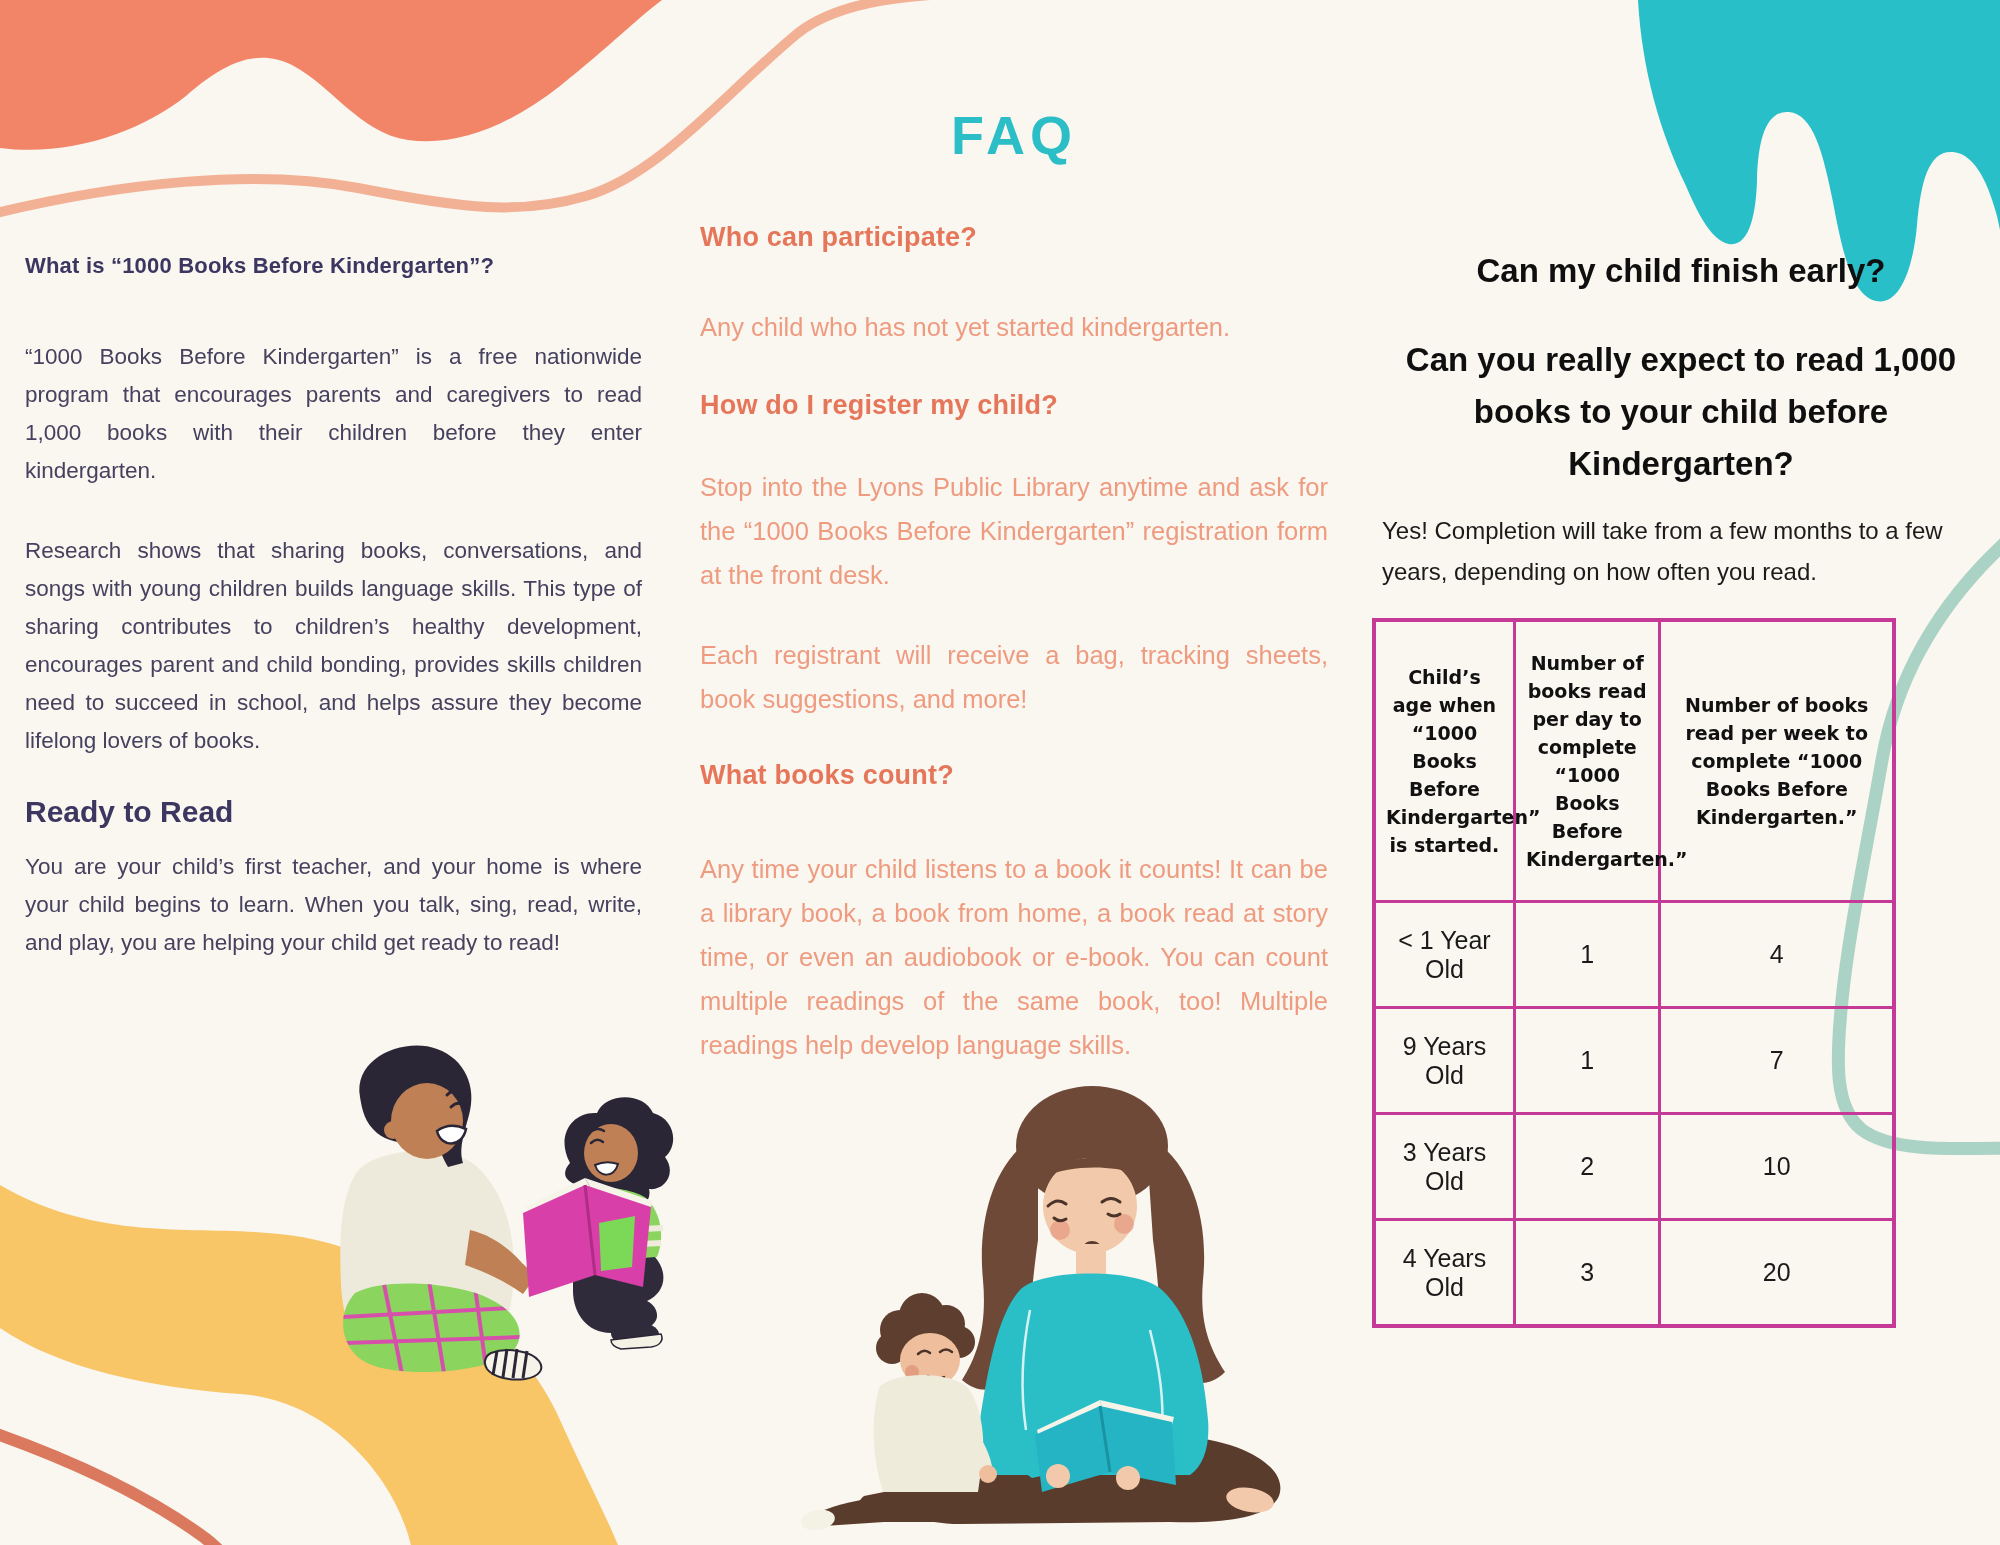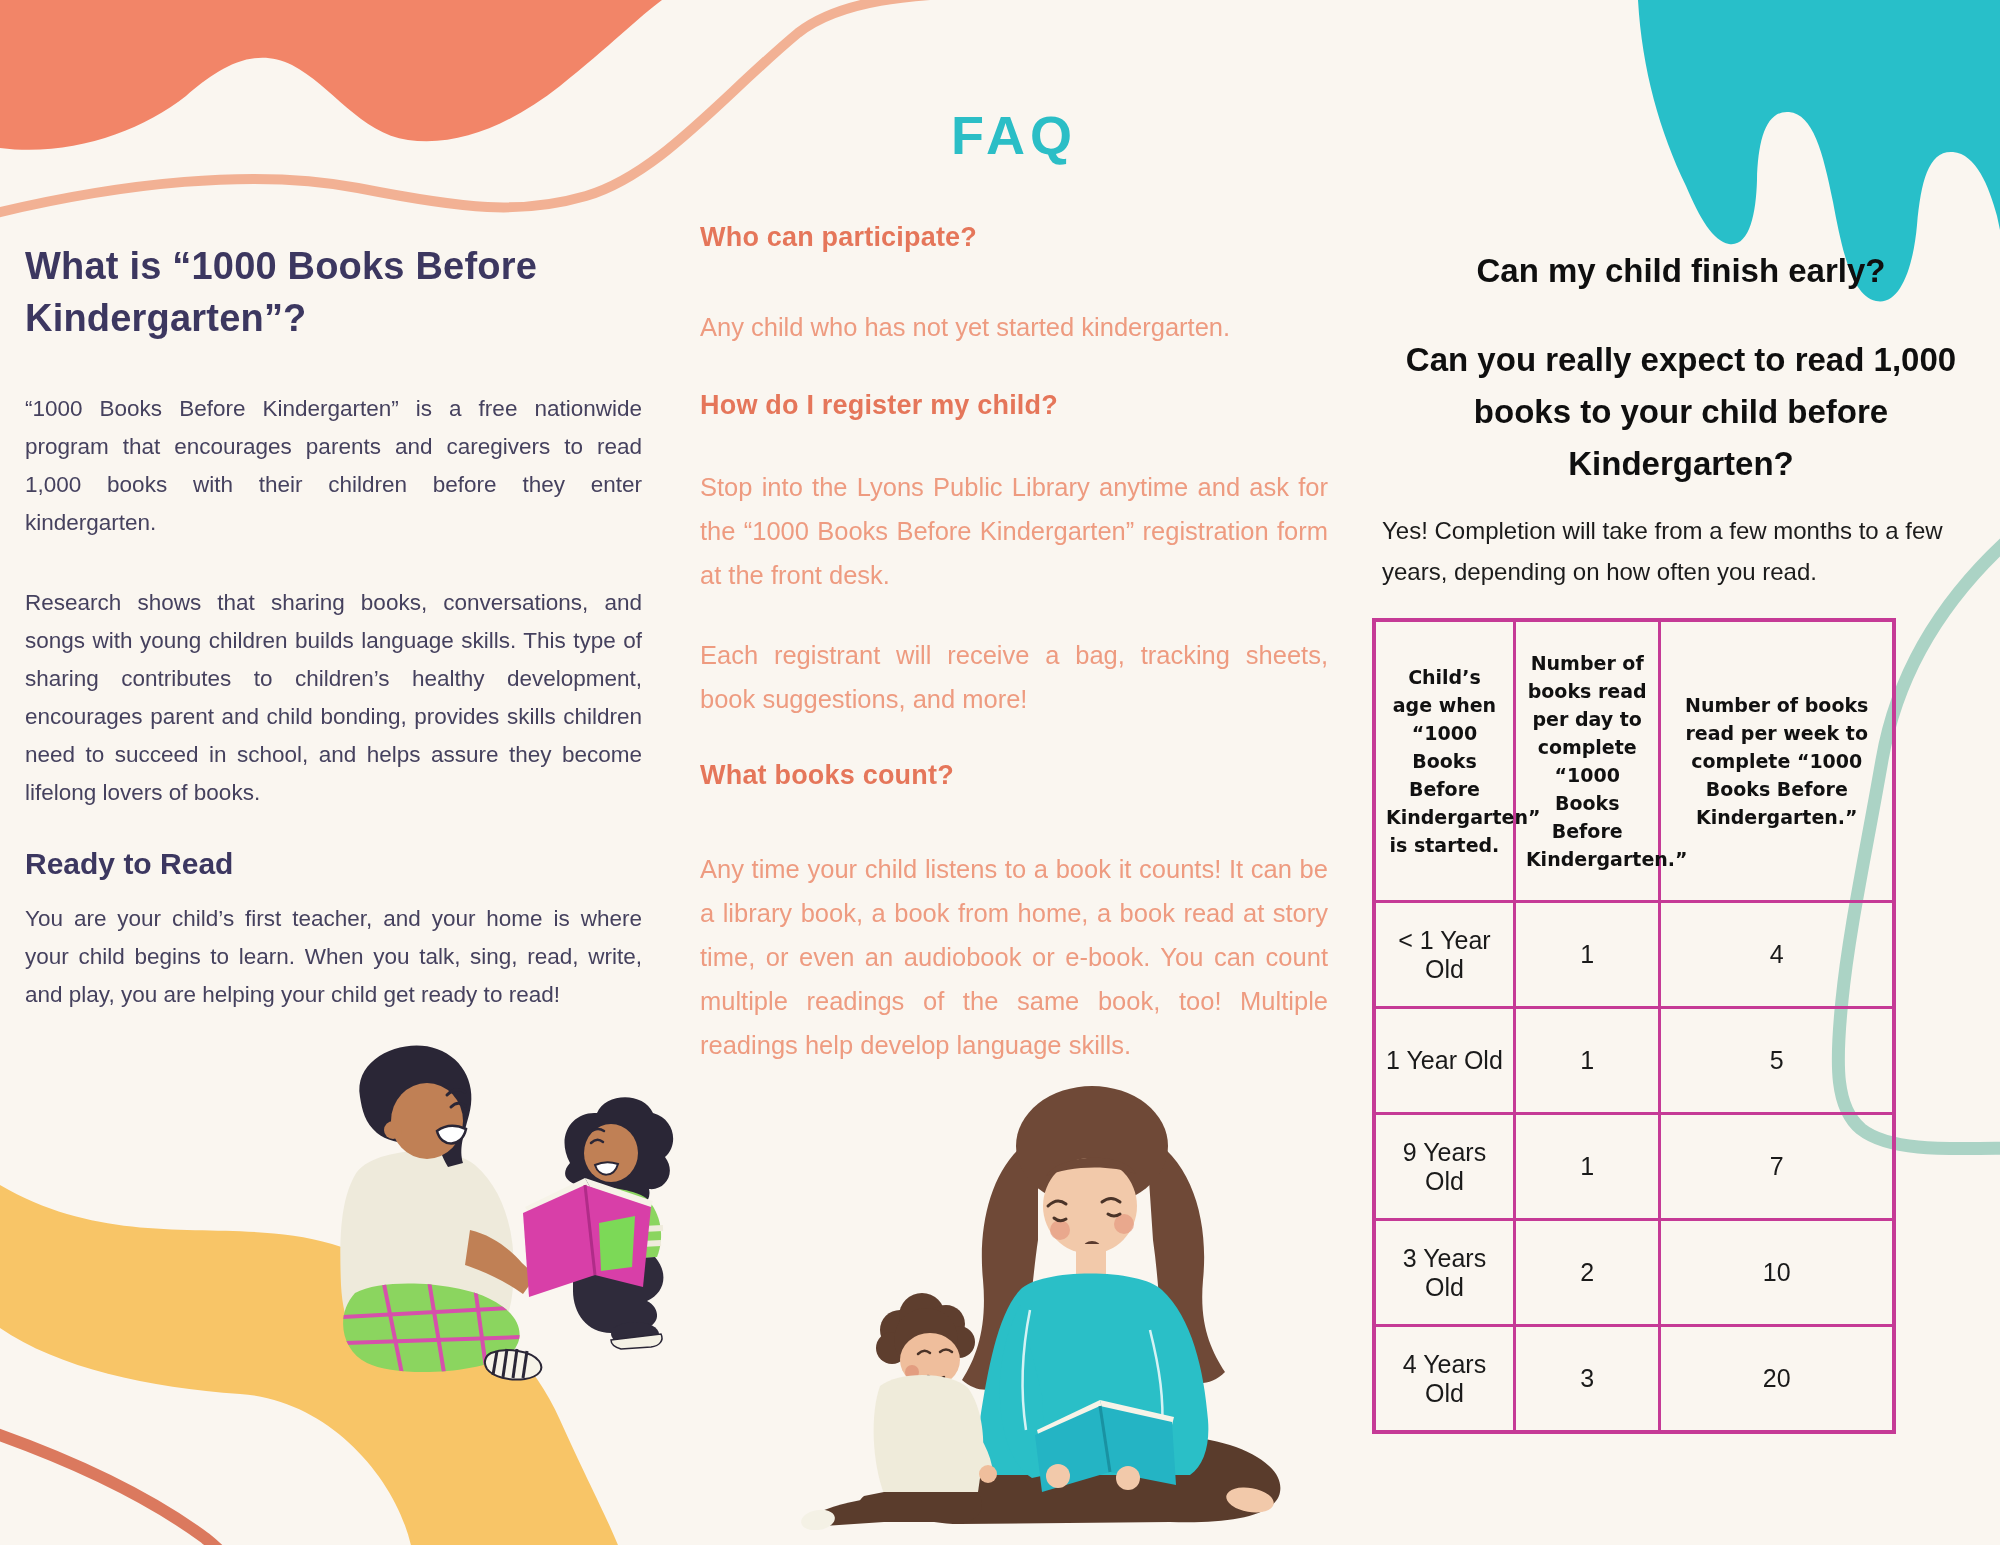--- a/index.html
+++ b/index.html
@@ -3,21 +3,21 @@
 <meta charset="utf-8">
 <style>
   html,body{margin:0;padding:0;}
   body{width:2000px;height:1545px;font-family:"Liberation Sans",sans-serif;}
   .page{position:relative;width:2000px;height:1545px;background:#FAF6F0;overflow:hidden;}
   .decor{position:absolute;left:0;top:0;width:2000px;height:1545px;}
   .illu{position:absolute;}
   .col{position:absolute;}
   
   .left{left:25px;top:240px;width:617px;color:#45415E;}
-  .left h2{margin:0 0 46px 0;font-size:38px;line-height:52px;color:#3C3760;letter-spacing:.2px;}
+  .left h2{margin:0 0 46px 0;font-size:22px;line-height:52px;color:#3C3760;letter-spacing:.2px;}
   .left h3{margin:0 0 16px 0;font-size:30px;line-height:40px;color:#3C3760;}
   .bodytxt{font-size:22.5px;line-height:38px;text-align:justify;margin:0 0 42px 0;}
   .left .p2{margin-bottom:32px;}
   .left .p3{margin-bottom:0;}
   
   .middle{left:700px;top:95px;width:628px;}
   .faq-title{margin:0 0 46px 0;text-align:center;font-size:54px;line-height:80px;font-weight:bold;color:#2BBEC6;letter-spacing:5px;}
   .q{margin:0;font-size:27px;line-height:32px;font-weight:bold;color:#E5765A;letter-spacing:.2px;}
   .a{margin:0;font-size:25.5px;line-height:44px;color:#EE9B80;text-align:justify;}
   .a.one{text-align:left;}
@@ -194,25 +194,20 @@
         <th>Child’s age when “1000 Books Before Kindergarten” is started.</th>
         <th>Number of books read per day to complete “1000 Books Before Kindergarten.”</th>
         <th>Number of books read per week to complete “1000 Books Before Kindergarten.”</th>
       </tr>
       <tr>
         <td>&lt; 1 Year Old</td>
         <td>1</td>
         <td>4</td>
       </tr>
       <tr>
-        <td>1 Year Old</td>
-        <td>1</td>
-        <td>5</td>
-      </tr>
-      <tr>
         <td>9 Years Old</td>
         <td>1</td>
         <td>7</td>
       </tr>
       <tr>
         <td>3 Years Old</td>
         <td>2</td>
         <td>10</td>
       </tr>
       <tr>

